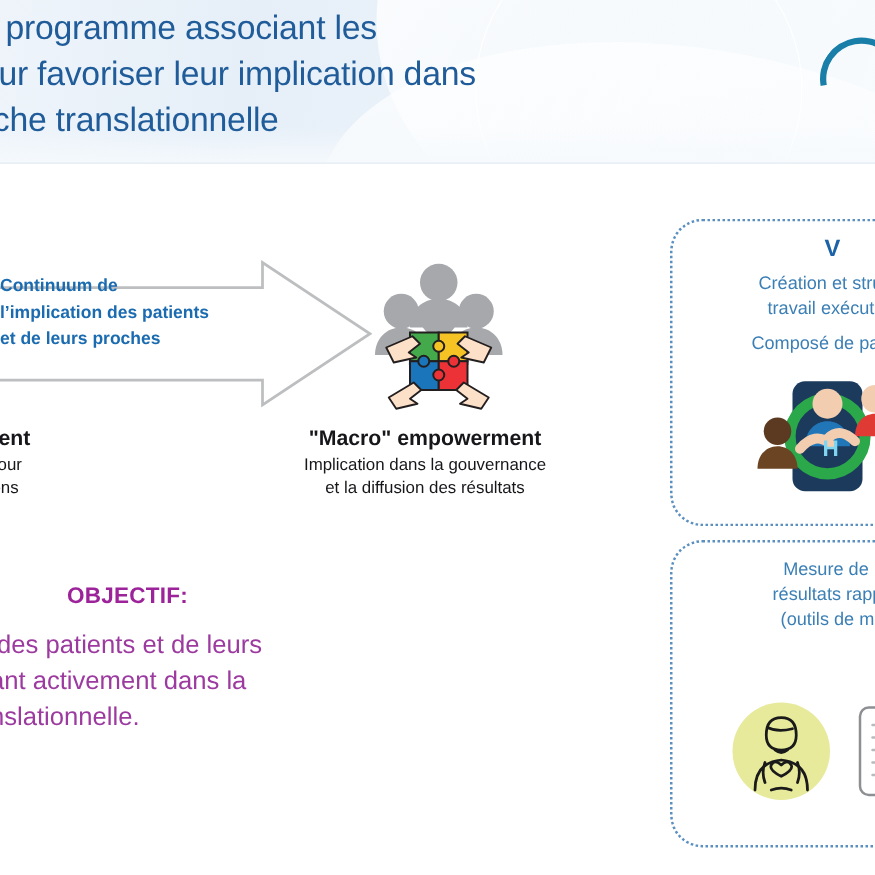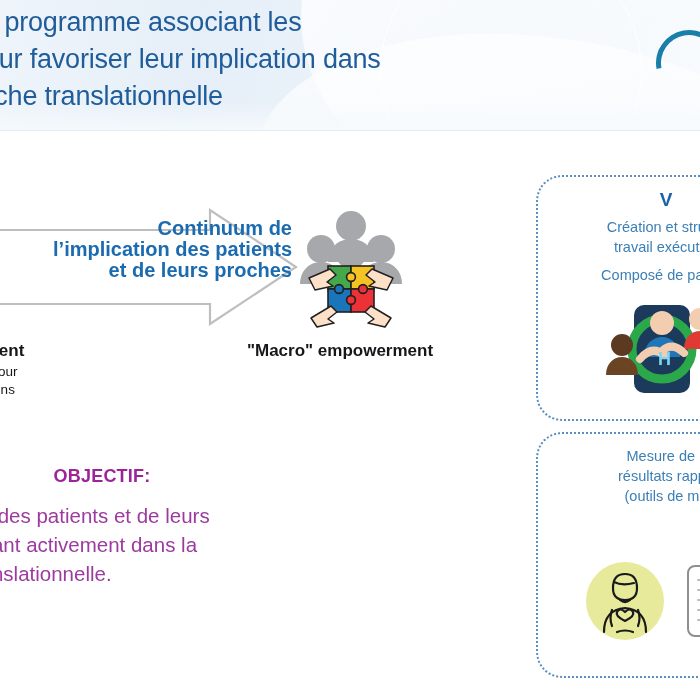--- a/index.html
+++ b/index.html
@@ -91,23 +91,23 @@
   #continuum-arrow {
     position: absolute;
     left: -120px; top: 208px;
     width: 418px; height: 118px;
   }
   #continuum-arrow svg { display: block; width: 418px; height: 118px; }
   #continuum-arrow-label {
     position: absolute;
     left: 0; top: 218px;
     width: 292px;
-    text-align: right;
+    text-align: left;
     color: #1b6bb0;
-    font-size: 20px;
+    font-size: 14px;
     line-height: 21px;
     font-weight: bold;
     white-space: pre-line;
   }
 
   
   .stage-block { position: absolute; }
   #stage-micro { left: -96px; top: 340px; width: 200px; text-align: center; }
   #stage-macro { left: 190px; top: 340px; width: 300px; text-align: center; }
   .stage-title {
@@ -265,20 +265,22 @@
   </svg>
 </div>
 
 <div class="stage-block" id="stage-micro">
   <div class="stage-title">ment</div>
   <div class="stage-sub"> pour
 ons</div>
 </div>
 <div class="stage-block" id="stage-macro">
   <div class="stage-title">"Macro" empowerment</div>
+  <div class="stage-sub">Implication dans la gouvernance
+et la diffusion des résultats</div>
 </div>
 
 <div id="objectif-title">OBJECTIF:</div>
 <div id="objectif-body">engagement des patients et de leurs
 n les impliquant activement dans la
 echerche translationnelle.</div>
 
 <div class="dotted-panel" id="panel-volet1">
   <div class="panel-heading">V</div>
   <div class="panel-text">Création et structu

